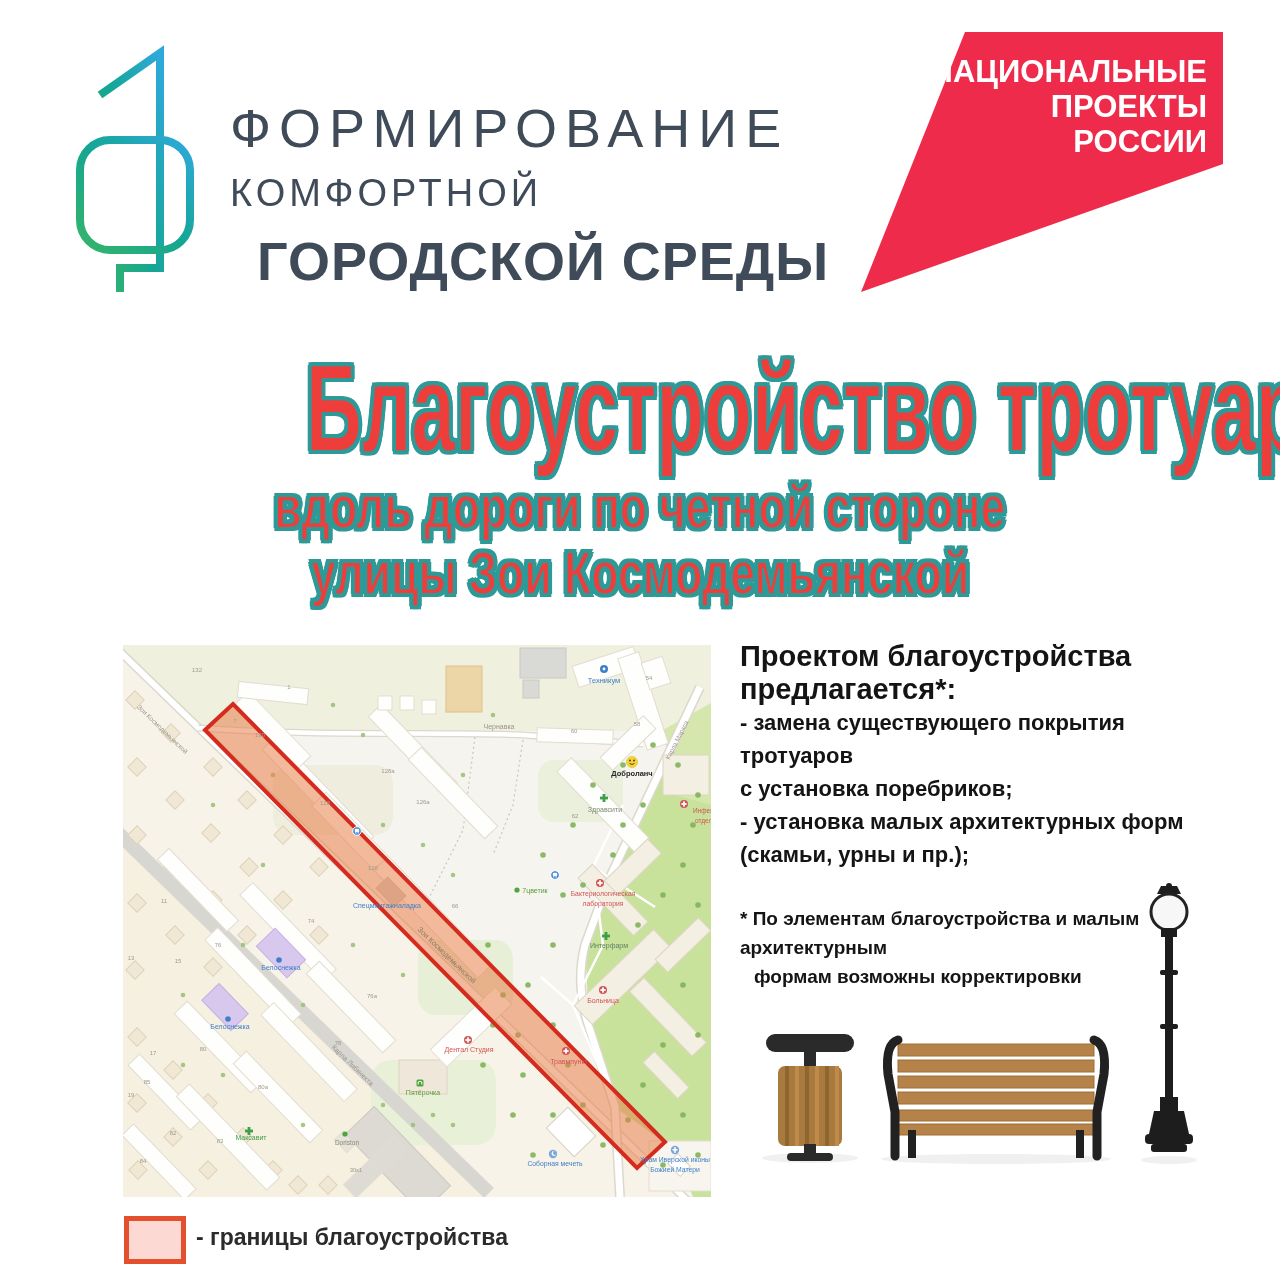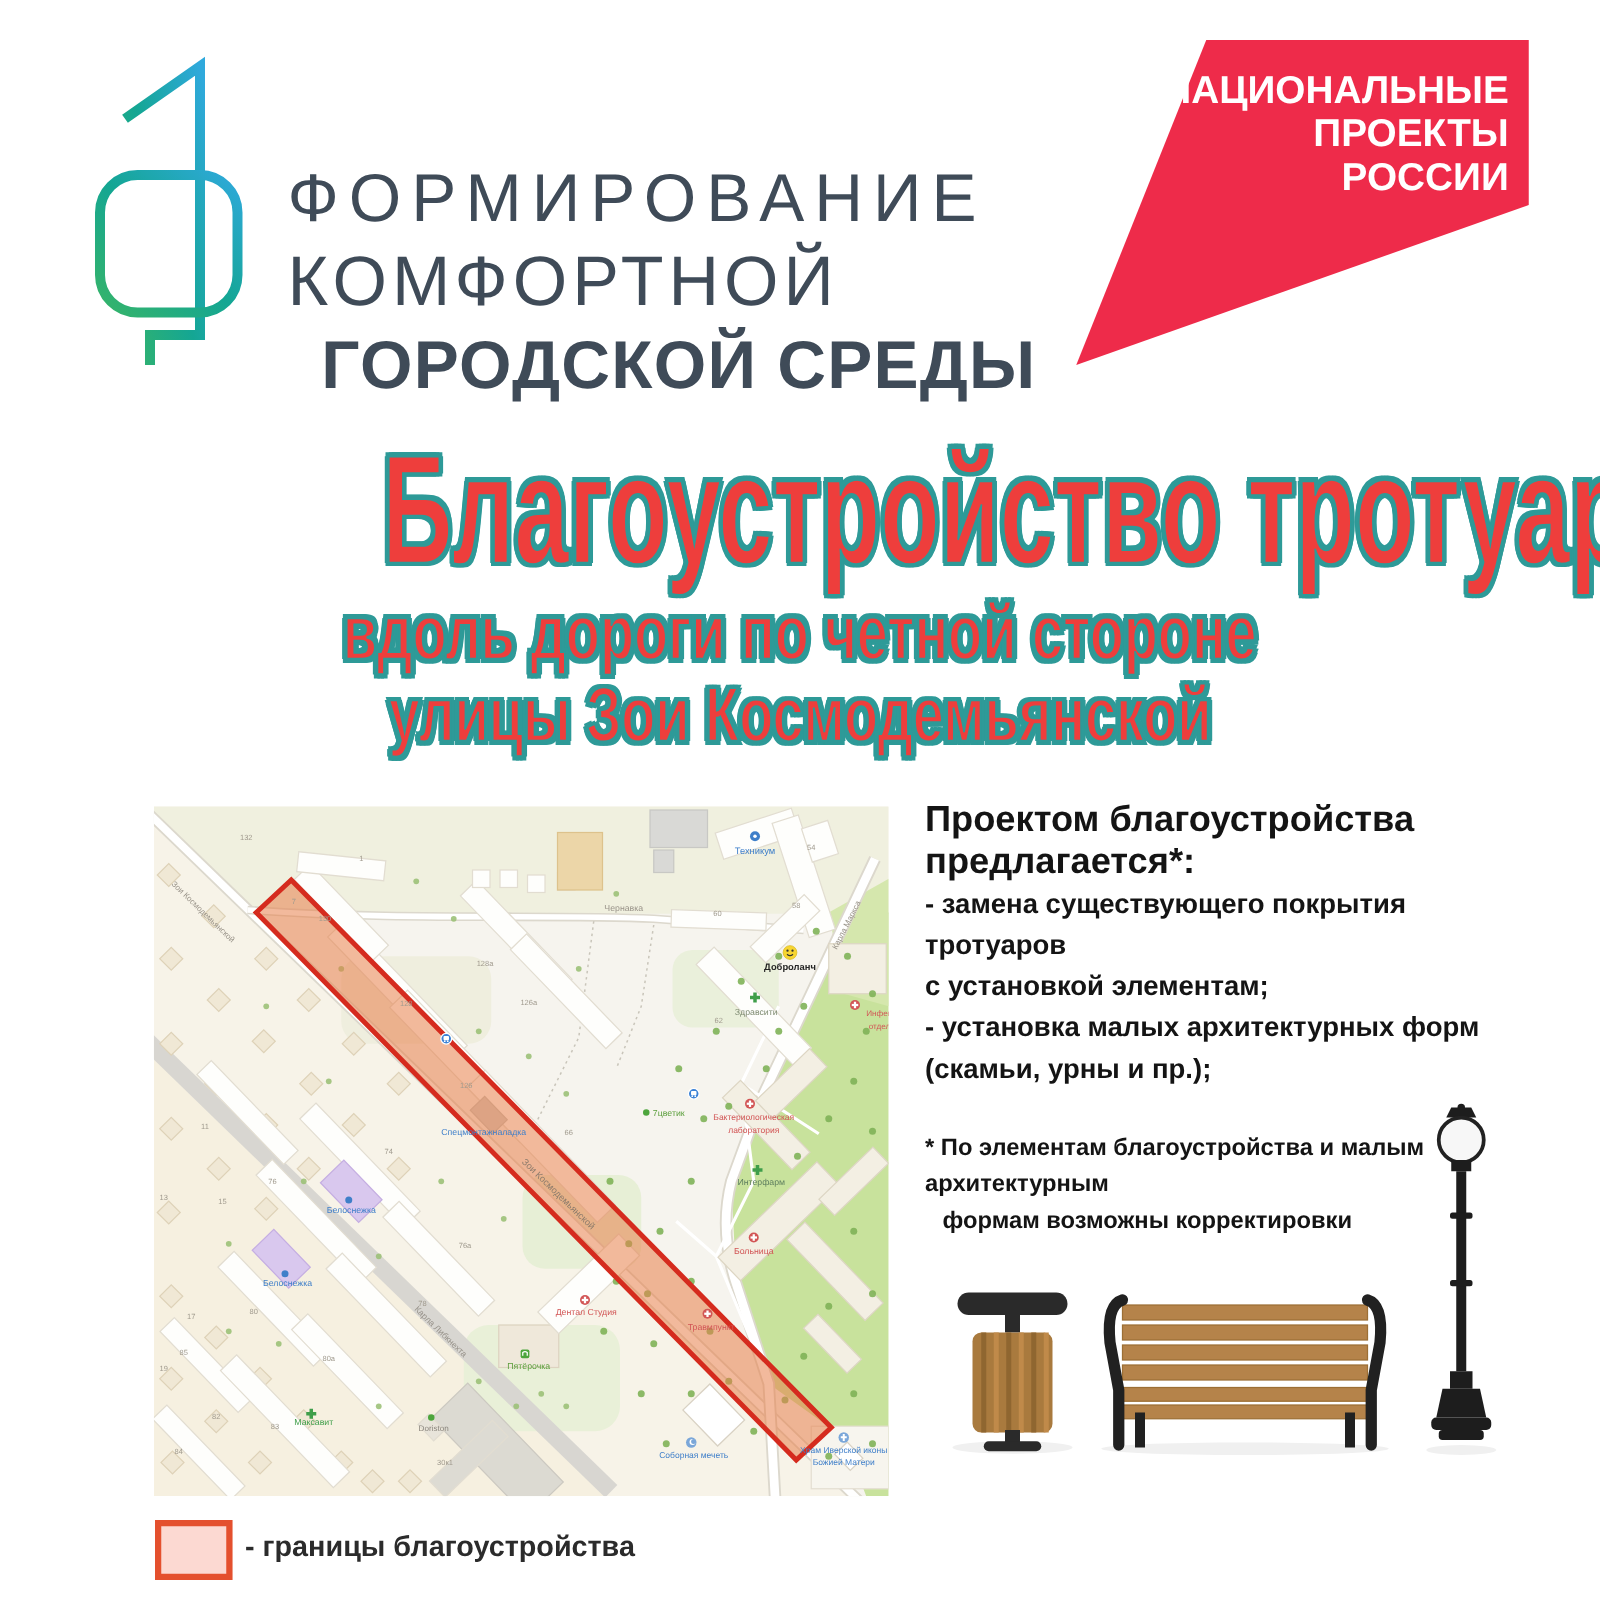--- a/index.html
+++ b/index.html
@@ -1,22 +1,22 @@
 <!DOCTYPE html>
 <html><head>
 <meta charset="utf-8">
 <style>
   html,body{margin:0;padding:0;background:#fff;}
   #canvas{position:relative;width:1280px;height:1280px;background:#ffffff;overflow:hidden;
           font-family:"Liberation Sans","DejaVu Sans",sans-serif;}
   
   #logo-icon{position:absolute;left:62px;top:40px;width:150px;height:262px;}
   #logo-text{position:absolute;left:230px;top:96px;color:#3f4b58;}
-  .logo-l1{font-size:54px;font-weight:400;letter-spacing:8px;line-height:65px;margin-top:31px;}
-  .logo-l2{font-size:56px;font-weight:400;letter-spacing:4px;line-height:65px;}
+  .logo-l1{font-size:54px;font-weight:400;letter-spacing:8px;line-height:65px;}
+  .logo-l2{font-size:38px;font-weight:400;letter-spacing:4px;line-height:65px;}
   .logo-l3{font-size:54px;font-weight:700;letter-spacing:1px;line-height:70px;margin-left:27px;}
   #np-banner{position:absolute;left:855px;top:26px;width:373px;height:272px;}
   
   .stroke-red{color:#ee3e3c;font-weight:700;white-space:nowrap;
      -webkit-text-stroke:2px #2e9a98;
      text-shadow:-4px -3px 0 #2e9a98,4px -3px 0 #2e9a98,-4px 3px 0 #2e9a98,4px 3px 0 #2e9a98,
                  0 -3px 0 #2e9a98,0 3px 0 #2e9a98,-5px 0 0 #2e9a98,5px 0 0 #2e9a98;}
   #main-title{position:absolute;left:0;top:346px;width:1280px;text-align:center;}
   #main-title span{display:inline-block;font-size:124px;line-height:1.0;transform:scaleX(0.63);transform-origin:center;}
   #sub-title{position:absolute;left:0;top:474px;width:1280px;text-align:center;}
@@ -375,21 +375,21 @@
           <text x="30" y="410" font-size="6" fill="#a09a8e" font-family="Liberation Sans, sans-serif" text-anchor="middle" font-weight="400">17</text>
           <text x="8" y="452" font-size="6" fill="#a09a8e" font-family="Liberation Sans, sans-serif" text-anchor="middle" font-weight="400">19</text>
           <text x="233" y="527" font-size="6" fill="#a09a8e" font-family="Liberation Sans, sans-serif" text-anchor="middle" font-weight="400">30к1</text>
         </g>
     </svg>
   </div>
 
   <div id="details">
     <div class="head">Проектом благоустройства предлагается*:</div>
     <div class="item">- замена существующего покрытия тротуаров</div>
-    <div class="item"> с установкой элементам;</div>
+    <div class="item"> с установка поребриков;</div>
     <div class="item">- установка малых архитектурных форм</div>
     <div class="item">(скамьи, урны и пр.);</div>
     <div class="foot">
       <div>* По элементам благоустройства и малым архитектурным</div>
       <div style="padding-left:14px">формам возможны корректировки</div>
     </div>
   </div>
 
   <svg id="furniture" viewBox="0 0 472 292">
 

